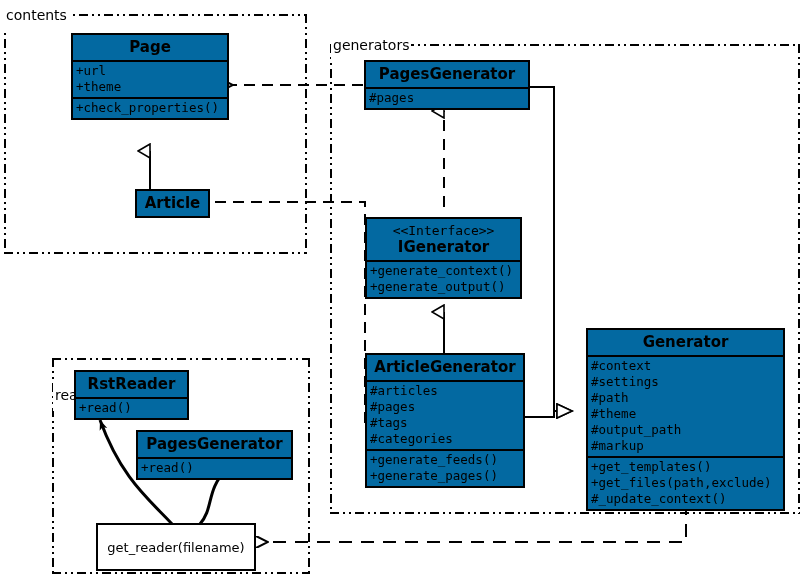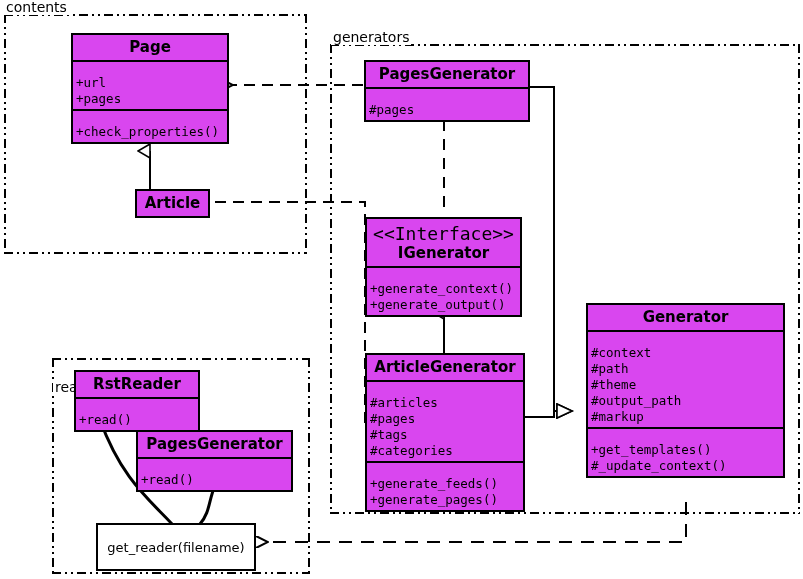--- a/index.html
+++ b/index.html
@@ -41,56 +41,56 @@
       #000 0 9px, transparent 9px 13px,
       #000 13px 15px, transparent 15px 19px,
       #000 19px 21px, transparent 21px 25px);
   }
   .pkg-label {
     position: absolute;
     font-family: "DejaVu Sans", sans-serif;
     font-size: 14px;
     color: #000;
     background: #ffffff;
-    padding: 0 2px;
+    padding: 8px 2px;
     white-space: nowrap;
     line-height: 1.1;
   }
 
   
   .uml-class {
     position: absolute;
     box-sizing: border-box;
     border: 2px solid #000;
-    background: #d946ef;
+    background: #0369a1;
     font-family: "DejaVu Sans Mono", monospace;
     font-size: 12.5px;
     color: #000;
   }
   .uml-name {
     text-align: center;
     font-family: "DejaVu Sans", sans-serif;
     font-weight: bold;
     font-size: 15px;
     padding: 4px 4px 4px 4px;
     line-height: 1.15;
     white-space: nowrap;
   }
   .uml-stereo {
     display: block;
     font-family: "DejaVu Sans Mono", monospace;
     font-weight: normal;
-    font-size: 18px;
+    font-size: 13px;
     line-height: 1.2;
   }
   .uml-sep {
     border-top: 2px solid #000;
   }
   .uml-compartment {
-    padding: 13px 3px 2px 3px;
+    padding: 1px 3px 2px 3px;
   }
   .uml-compartment div {
     line-height: 1.28;
     white-space: nowrap;
   }
   .plain-box {
     position: absolute;
     box-sizing: border-box;
     border: 2px solid #000;
     background: #ffffff;
@@ -197,21 +197,21 @@
 
     <g>
       <path d="M200,524 C214,508 206,490 226,470" fill="none" stroke="#000" stroke-width="3" marker-end="url(#solidArrow)"></path>
     </g>
   </svg>
 
   <div class="uml-class" style="left:71px; top:33px; width:158px;">
     <div class="uml-name">Page</div>
     <div class="uml-compartment uml-sep">
       <div>+url</div>
-      <div>+pages</div>
+      <div>+theme</div>
     </div>
     <div class="uml-compartment uml-sep">
       <div>+check_properties()</div>
     </div>
   </div>
 
   <div class="uml-class" style="left:114px; top:189px; width:75px;margin-left:21px;">
     <div class="uml-name">Article</div>
   </div>
 
@@ -240,36 +240,38 @@
       <div>#pages</div>
       <div>#tags</div>
       <div>#categories</div>
     </div>
     <div class="uml-compartment uml-sep">
       <div>+generate_feeds()</div>
       <div>+generate_pages()</div>
     </div>
   </div>
 
-  <div class="uml-class" style="left:586px; top:303px; width:199px;">
+  <div class="uml-class" style="left:586px; top:328px; width:199px;">
     <div class="uml-name">Generator</div>
     <div class="uml-compartment uml-sep">
       <div>#context</div>
+      <div>#settings</div>
       <div>#path</div>
       <div>#theme</div>
       <div>#output_path</div>
       <div>#markup</div>
     </div>
     <div class="uml-compartment uml-sep">
       <div>+get_templates()</div>
+      <div>+get_files(path,exclude)</div>
       <div>#_update_context()</div>
     </div>
   </div>
 
-  <div class="uml-class" style="left:74px; top:370px; width:126px;">
+  <div class="uml-class" style="left:74px; top:370px; width:115px;">
     <div class="uml-name">RstReader</div>
     <div class="uml-compartment uml-sep">
       <div>+read()</div>
     </div>
   </div>
 
   <div class="uml-class" style="left:136px; top:430px; width:157px;">
     <div class="uml-name">PagesGenerator</div>
     <div class="uml-compartment uml-sep">
       <div>+read()</div>

